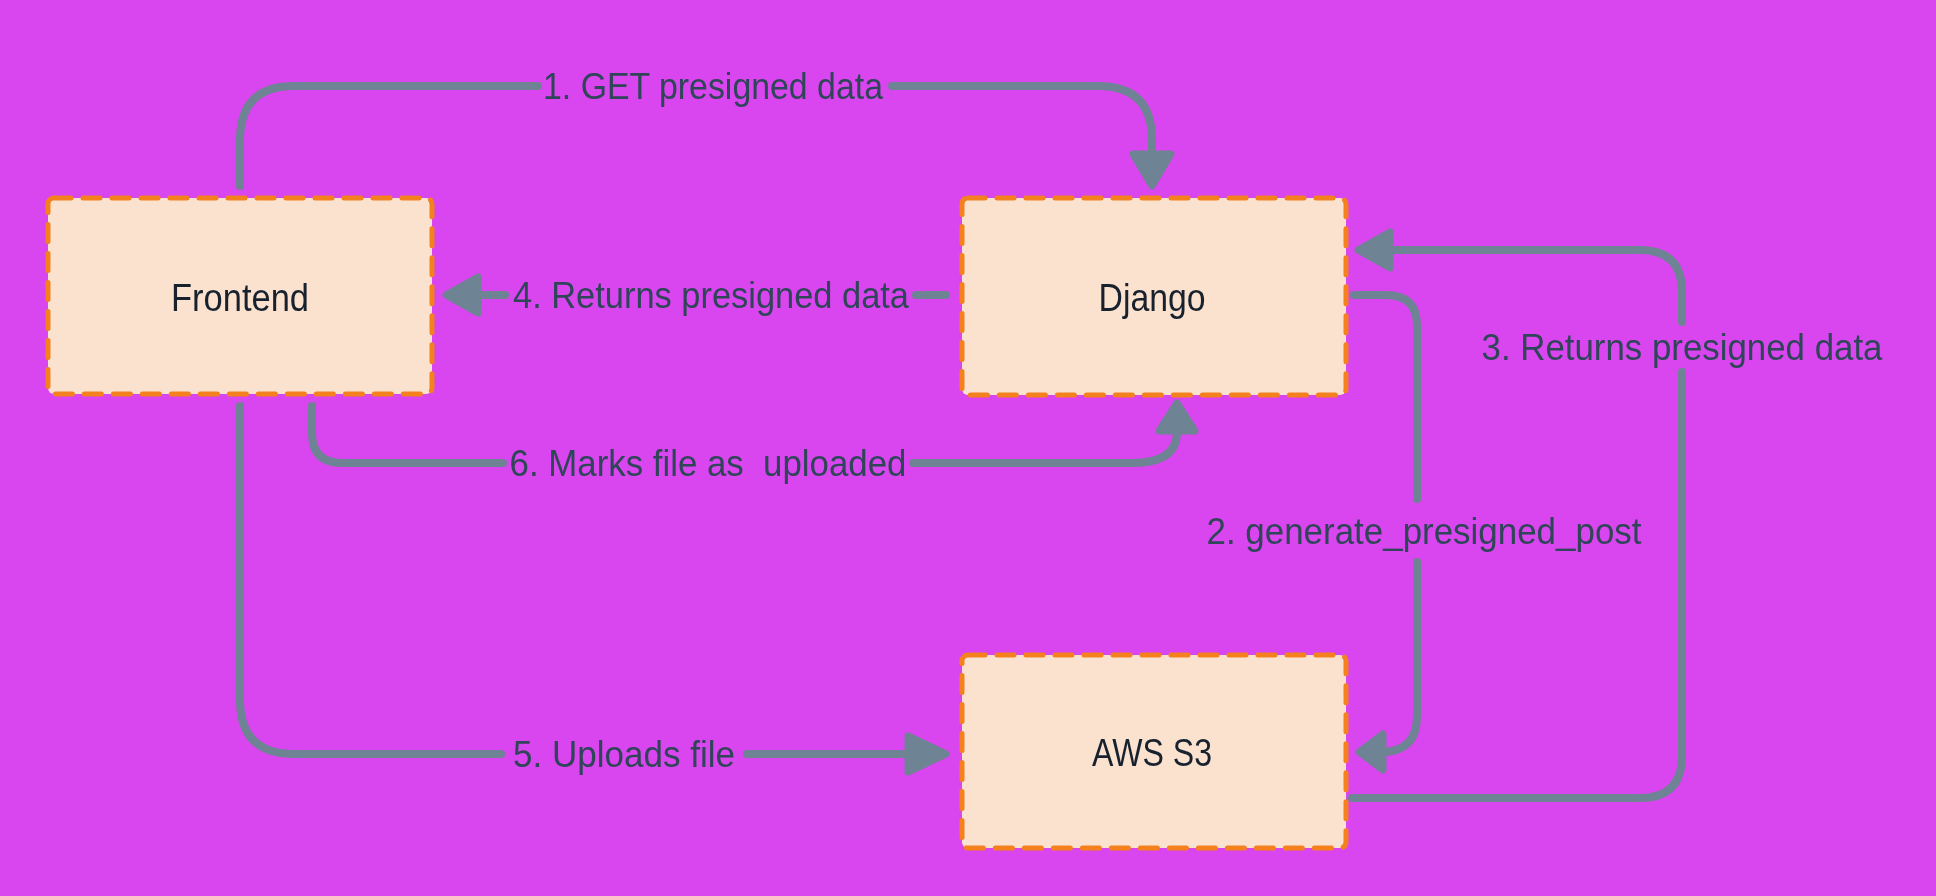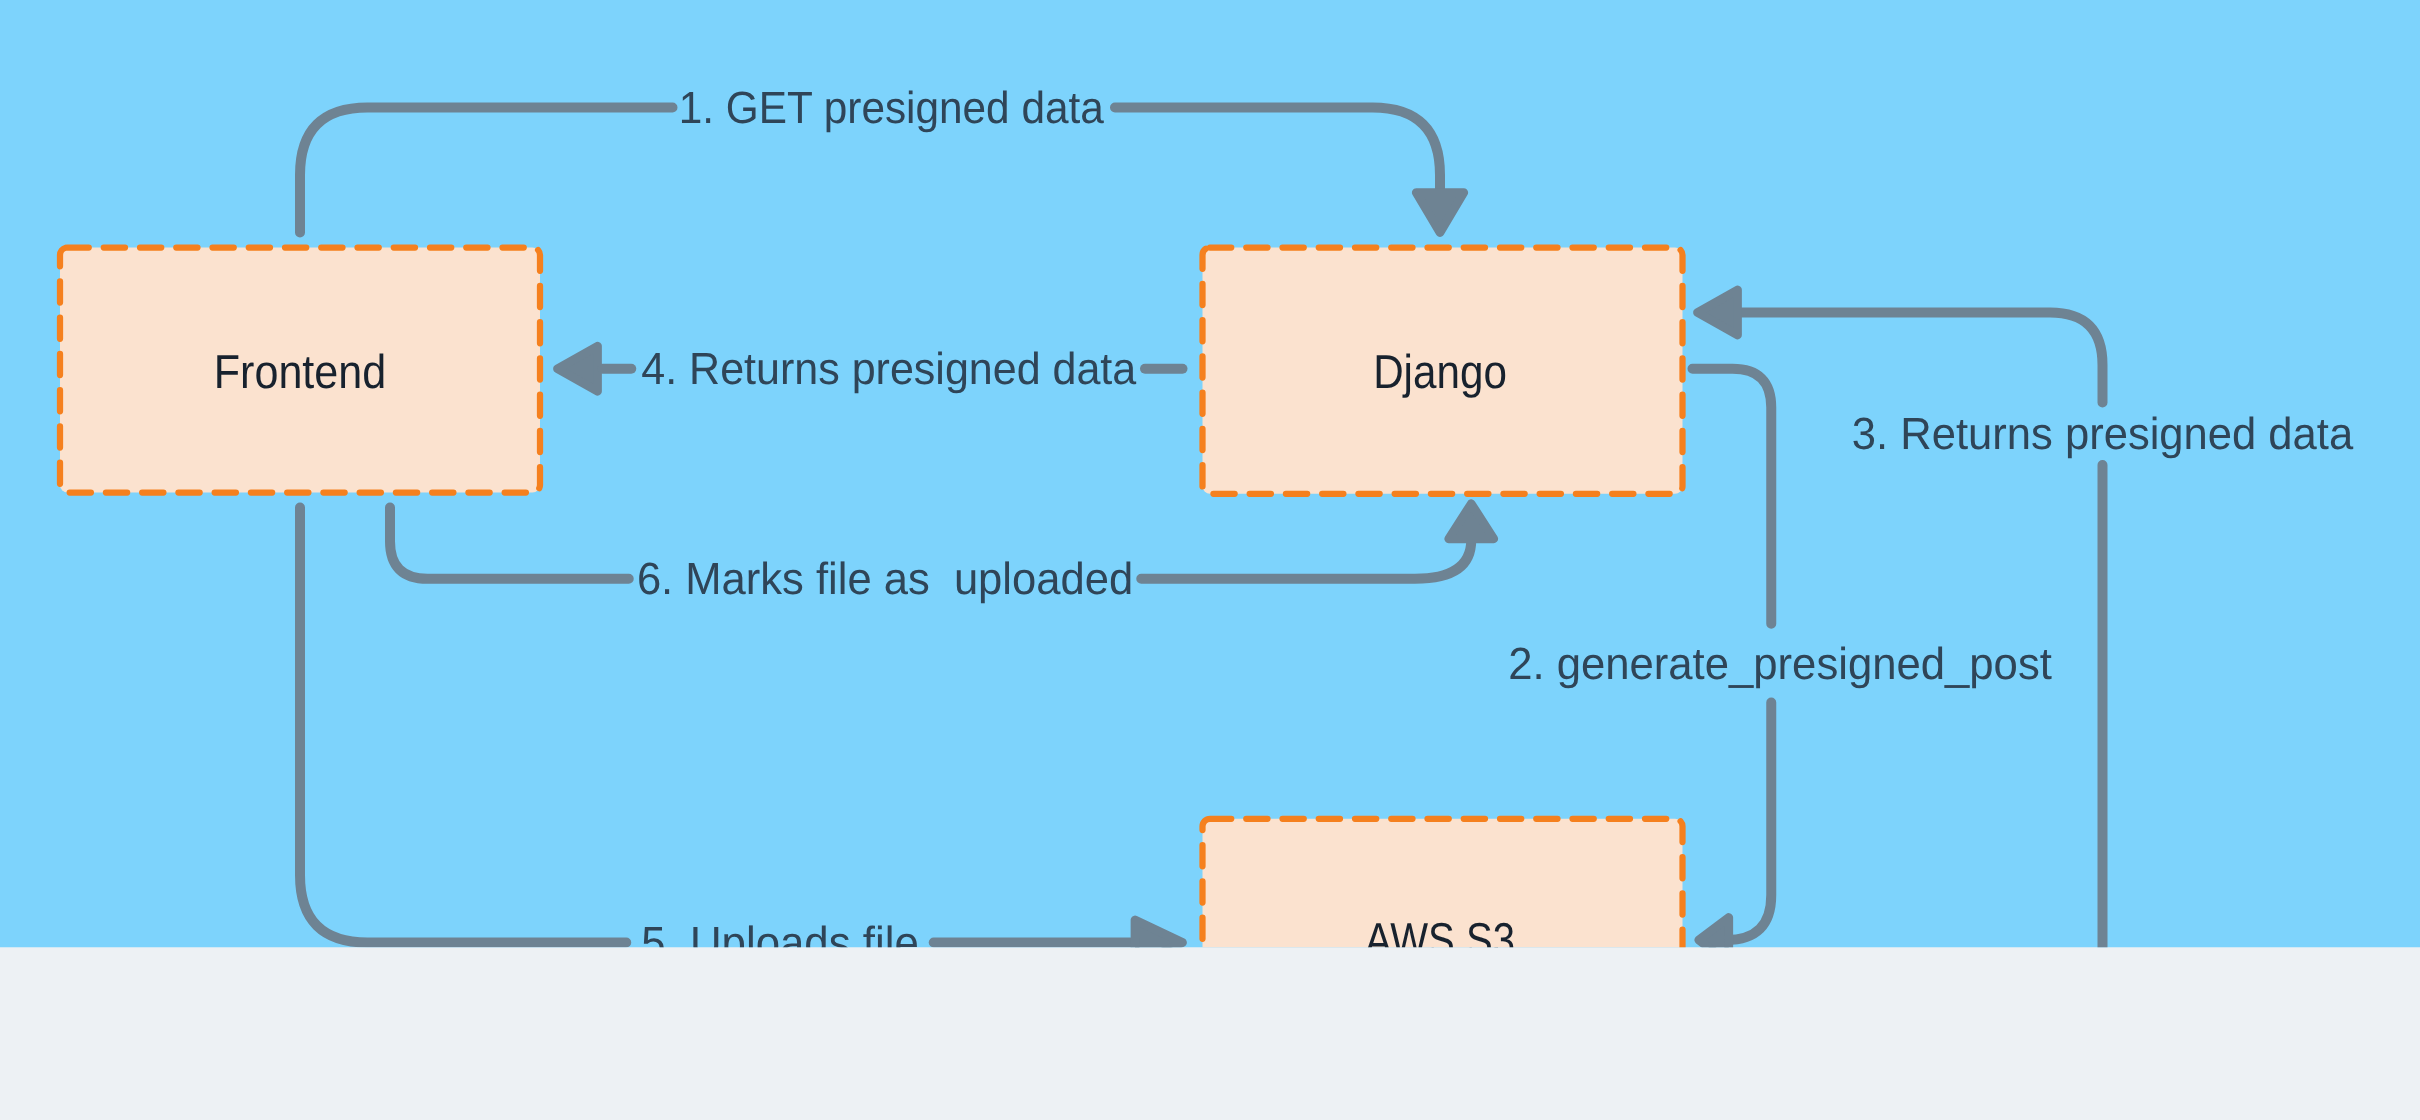--- a/index.html
+++ b/index.html
@@ -3,22 +3,22 @@
 <meta charset="utf-8">
 <style>
   html, body {
     margin: 0;
     padding: 0;
     background: #edf1f4;
   }
   .stage {
     position: relative;
     width: 1936px;
-    height: 758px;
-    background: #7dd3fc;
+    height: 896px;
+    background: #d946ef;
     overflow: hidden;
     font-family: "Liberation Sans", sans-serif;
   }
   svg { display: block; }
   .node-box {
     fill: #fbe2cf;
     stroke: #f5801e;
     stroke-width: 5;
     stroke-dasharray: 17 12;
     stroke-linecap: round;

